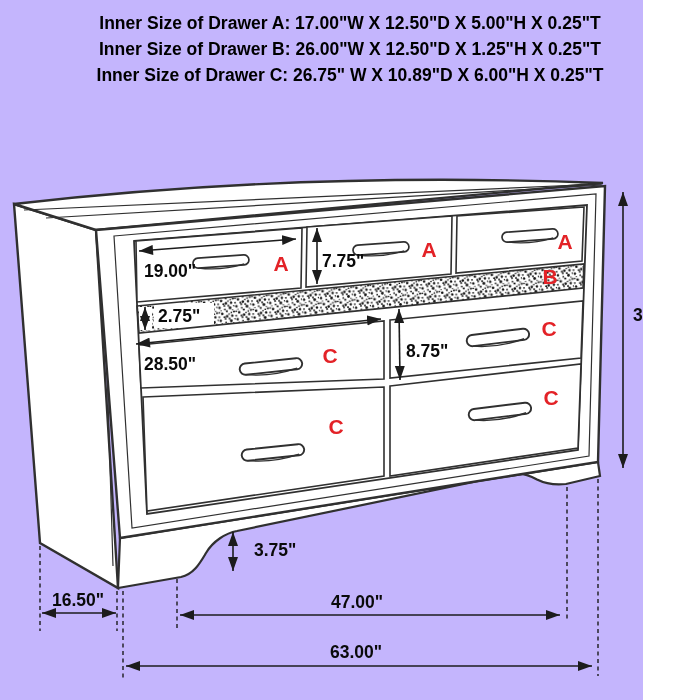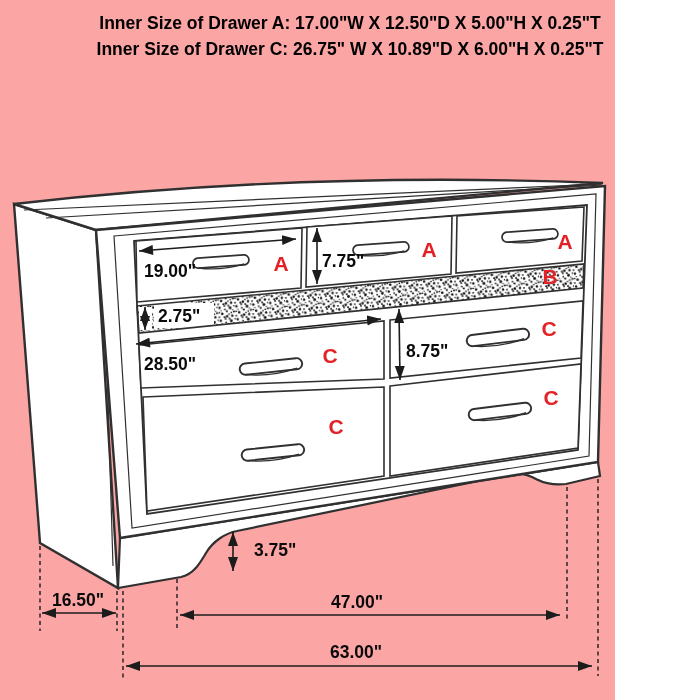--- a/index.html
+++ b/index.html
@@ -1,36 +1,37 @@
 <!DOCTYPE html>
 <html><head>
 <meta charset="utf-8">
 <style>
   html,body{margin:0;padding:0;background:#ffffff;}
-  .stage{position:relative;width:615px;height:700px;background:#fca5a5;overflow:hidden;
-         font-family:"Liberation Sans",sans-serif;}
+  .stage{position:relative;width:615px;height:700px;background:#c4b5fd;overflow:hidden;
+         font-family:"Liberation Sans",sans-serif;padding-left:28px;}
   .spec-header{position:absolute;top:10px;left:0;width:700px;text-align:center;
                font-weight:bold;font-size:17.5px;line-height:26px;color:#000;}
   svg{position:absolute;left:0;top:0;}
   .ln{stroke:#303030;fill:none;}
   .face{fill:#ffffff;stroke:#303030;}
   .dimline{stroke:#1c1c1c;stroke-width:1.6;fill:none;}
   .extline{stroke:#1c1c1c;stroke-width:1.4;fill:none;stroke-dasharray:4 3.5;}
   .dim{font-family:"Liberation Sans",sans-serif;font-weight:bold;font-size:17.5px;fill:#0a0a0a;}
   .marker{font-family:"Liberation Sans",sans-serif;font-weight:bold;font-size:21px;fill:#e32227;text-anchor:middle;}
   .handle-bar{fill:#ffffff;stroke:#303030;stroke-width:1.7;}
   .handle-shadow{fill:none;stroke:#303030;stroke-width:1.2;}
 </style>
 </head>
 <body>
 
 <div class="stage">
 
   <div class="spec-header">
     <div>Inner Size of Drawer A: 17.00"W X 12.50"D X 5.00"H X 0.25"T</div>
+    <div>Inner Size of Drawer B: 26.00"W X 12.50"D X 1.25"H X 0.25"T</div>
     <div>Inner Size of Drawer C: 26.75" W X 10.89"D X 6.00"H X 0.25"T</div>
   </div>
 
   <svg width="700" height="700" viewBox="0 0 700 700">
     <defs>
       <marker id="ahE" markerUnits="userSpaceOnUse" markerWidth="15" markerHeight="11" refX="14" refY="5" orient="auto">
         <path d="M0,0 L14,5 L0,10 Z" fill="#1c1c1c"></path>
       </marker>
       <marker id="ahS" markerUnits="userSpaceOnUse" markerWidth="15" markerHeight="11" refX="0" refY="5" orient="auto">
         <path d="M14,0 L0,5 L14,10 Z" fill="#1c1c1c"></path>

